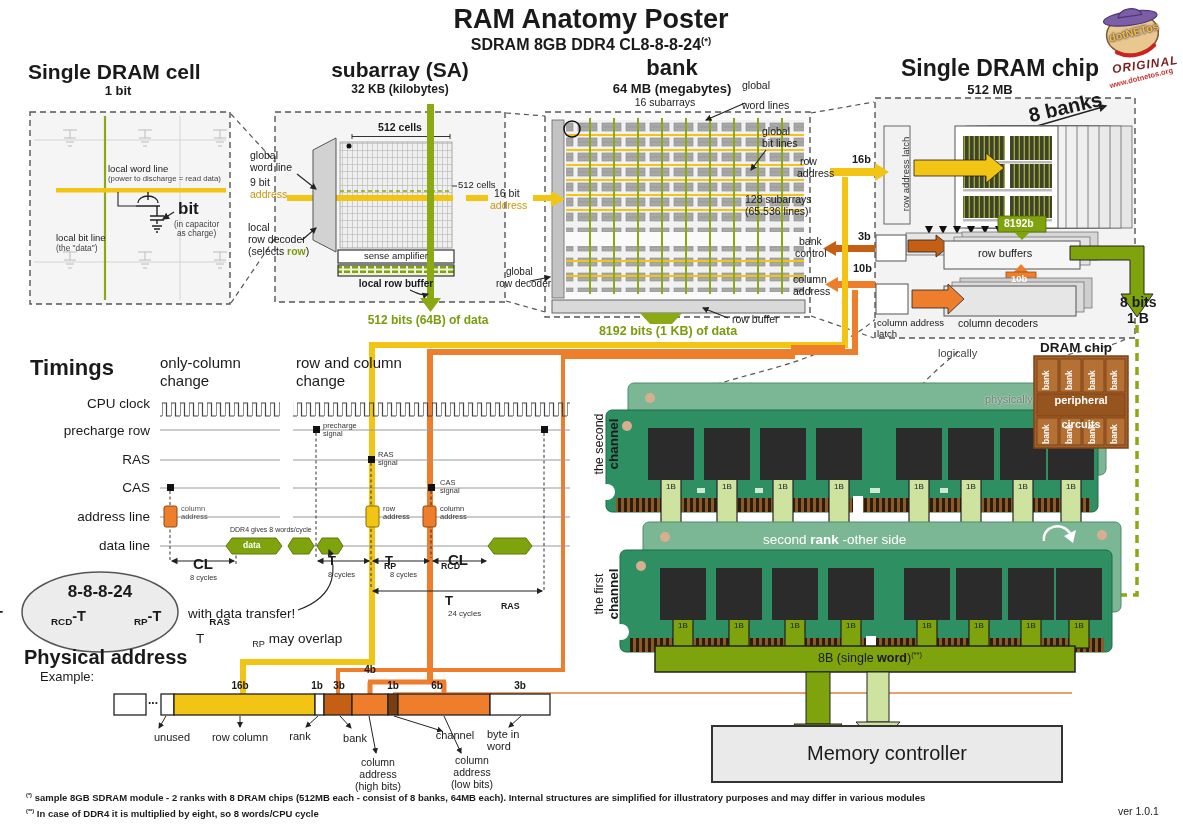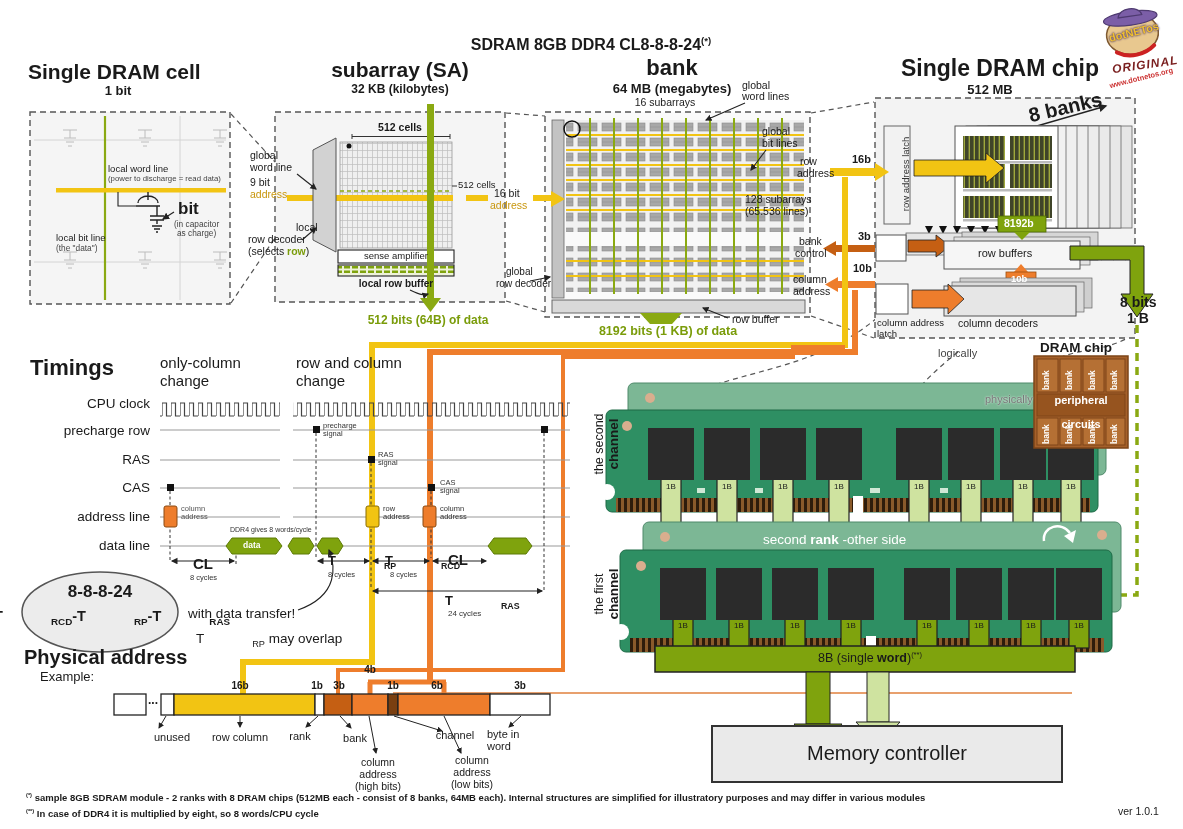--- a/index.html
+++ b/index.html
@@ -378,20 +378,21 @@
       <rect x="1037" y="418" width="21" height="27" fill="#B57034" stroke="#7e4518"></rect>
       <rect x="1060" y="418" width="21" height="27" fill="#B57034" stroke="#7e4518"></rect>
       <rect x="1083" y="418" width="21" height="27" fill="#B57034" stroke="#7e4518"></rect>
       <rect x="1106" y="418" width="19" height="27" fill="#B57034" stroke="#7e4518"></rect>
     </g>
 
     <rect x="712" y="726" width="350" height="56" fill="#eaeaea" stroke="#333" stroke-width="2"></rect>
   </g>
 </svg>
 
+<div class="lbl b c" style="left:591px;top:4px;font-size:27px;">RAM Anatomy Poster</div>
 <div class="lbl b c" style="left:591px;top:36px;font-size:16px;">
   <span>SDRAM 8GB DDR4 CL8-8-8-24</span><sup>(*)</sup>
 </div>
 
 <div class="logo">
   <svg width="96" height="60">
     <ellipse cx="48" cy="32" rx="26" ry="20" fill="#E8C88F" stroke="#7e5a33" stroke-width="1.5"></ellipse>
     <ellipse cx="48" cy="16" rx="27" ry="7" fill="#7B5EA7" stroke="#4e3a70" stroke-width="1.2"></ellipse>
     <path d="M36,14 C38,4 58,4 60,14 Z" fill="#7B5EA7" stroke="#4e3a70" stroke-width="1.2"></path>
     <path d="M30,48 C42,56 58,54 68,46" fill="none" stroke="#CC2222" stroke-width="4" stroke-linecap="round"></path>
@@ -412,34 +413,34 @@
 <div class="lbl" style="left:56px;top:244px;font-size:8.3px;color:#444;">(the "data")</div>
 
 <div class="lbl b c" style="left:400px;top:58px;font-size:21px;">subarray (SA)</div>
 <div class="lbl b c" style="left:400px;top:83px;font-size:12px;">32 KB (kilobytes)</div>
 <div class="lbl b c" style="left:400px;top:122px;font-size:10.5px;">512 cells</div>
 <div class="lbl" style="left:458px;top:180px;font-size:9.5px;">512 cells</div>
 <div class="lbl" style="left:250px;top:150px;font-size:10.5px;">global</div>
 <div class="lbl" style="left:250px;top:162px;font-size:10.5px;">word line</div>
 <div class="lbl" style="left:250px;top:177px;font-size:10.5px;">9 bit</div>
 <div class="lbl dky" style="left:250px;top:189px;font-size:10.5px;">address</div>
-<div class="lbl" style="left:248px;top:222px;font-size:10.5px;margin-left:48px;">local</div>
+<div class="lbl" style="left:248px;top:222px;font-size:10.5px;">local</div>
 <div class="lbl" style="left:248px;top:234px;font-size:10.5px;">row decoder</div>
 <div class="lbl" style="left:248px;top:246px;font-size:10.5px;">
   <span>(selects </span><span class="green b">row</span><span>)</span>
 </div>
 <div class="lbl c" style="left:396px;top:251px;font-size:9.5px;">sense amplifier</div>
 <div class="lbl b c" style="left:396px;top:278px;font-size:10px;">local row buffer</div>
 <div class="lbl b c green" style="left:428px;top:314px;font-size:12px;">512 bits (64B) of data</div>
 
 <div class="lbl b c" style="left:672px;top:56px;font-size:22px;">bank</div>
 <div class="lbl b c" style="left:672px;top:82px;font-size:13px;">64 MB (megabytes)</div>
 <div class="lbl c" style="left:665px;top:97px;font-size:10.5px;">16 subarrays</div>
 <div class="lbl" style="left:742px;top:80px;font-size:10.5px;">global</div>
-<div class="lbl" style="left:742px;top:91px;font-size:10.5px;">word lines</div>
+<div class="lbl" style="left:742px;top:100px;font-size:10.5px;">word lines</div>
 <div class="lbl" style="left:762px;top:126px;font-size:10.5px;">global</div>
 <div class="lbl" style="left:762px;top:138px;font-size:10.5px;">bit lines</div>
 <div class="lbl" style="left:745px;top:194px;font-size:10.5px;">128 subarrays</div>
 <div class="lbl" style="left:745px;top:206px;font-size:10.5px;">(65.536 lines)</div>
 <div class="lbl" style="left:494px;top:188px;font-size:10.5px;">16 bit</div>
 <div class="lbl dky" style="left:490px;top:200px;font-size:10.5px;">address</div>
 <div class="lbl" style="left:506px;top:266px;font-size:10px;">global</div>
 <div class="lbl" style="left:496px;top:278px;font-size:10px;">row decoder</div>
 <div class="lbl" style="left:732px;top:314px;font-size:10.5px;">row buffer</div>
 <div class="lbl b c green" style="left:668px;top:324px;font-size:12.5px;">8192 bits (1 KB) of data</div>

